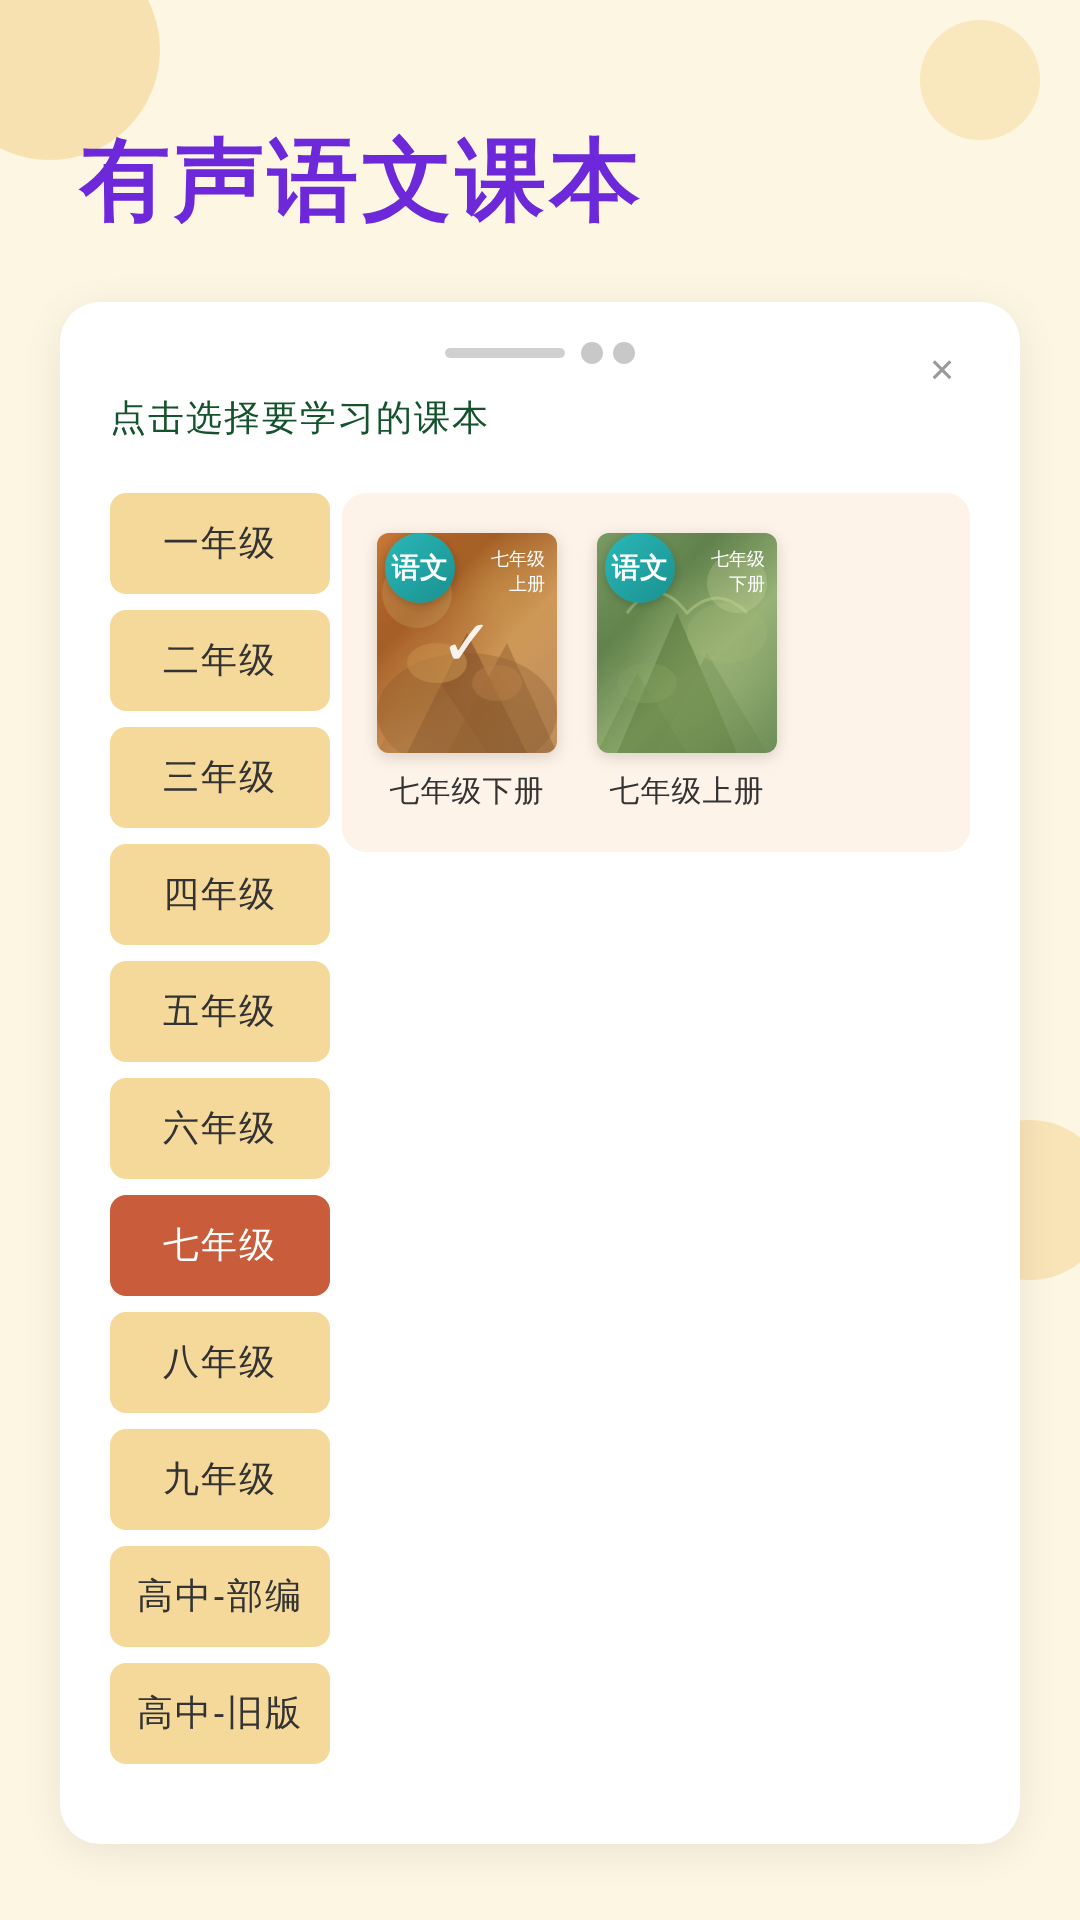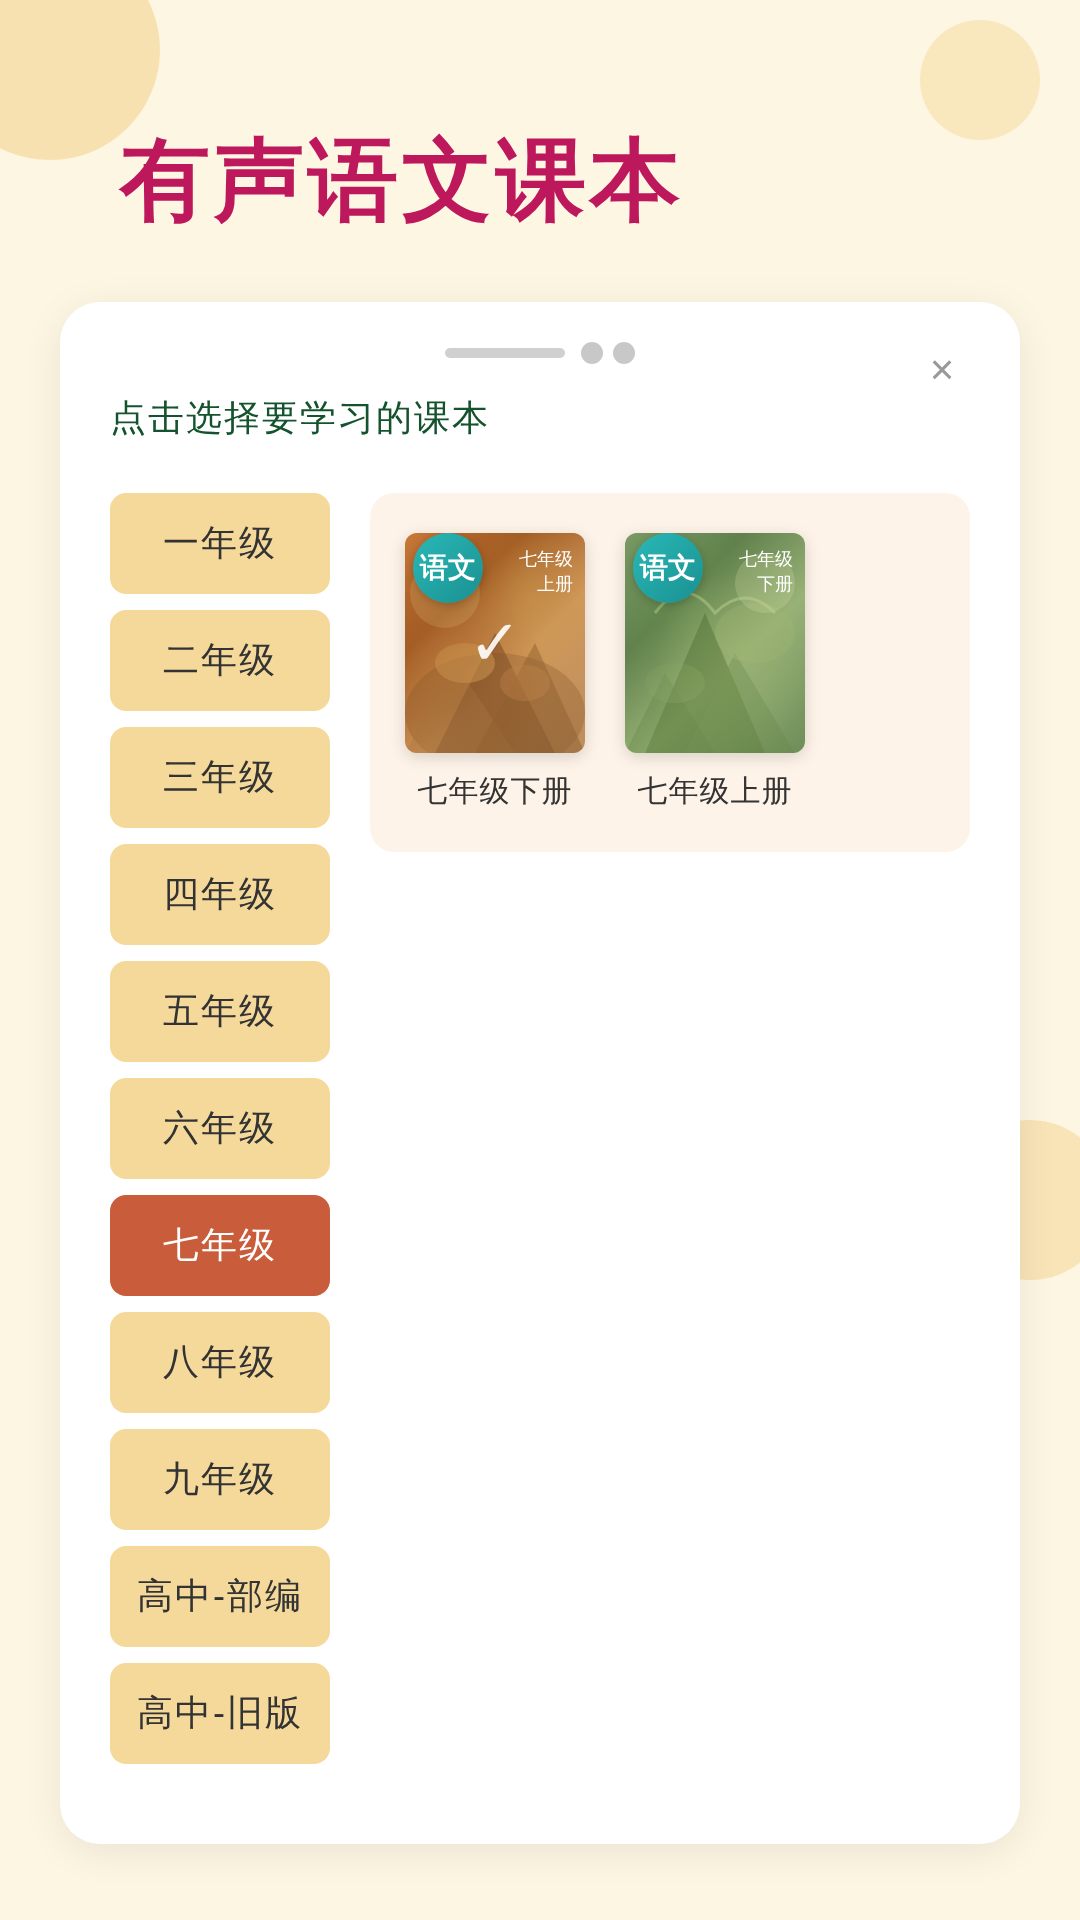--- a/index.html
+++ b/index.html
@@ -42,24 +42,24 @@
       width: 160px;
       height: 160px;
       background-color: #f5d99a;
       border-radius: 50%;
       opacity: 0.6;
     }
 
     
     .page-title {
       position: relative;
-      padding: 120px 80px 60px 120px;
+      padding: 120px 80px 60px 80px;
       font-size: 90px;
       font-weight: 700;
-      color: #be185d;
+      color: #6d28d9;
       letter-spacing: 4px;
       z-index: 1;
     }
 
     
     .modal-card {
       position: relative;
       margin: 0 60px;
       background: #fff;
       border-radius: 40px;
@@ -114,21 +114,21 @@
     .modal-subtitle {
       font-size: 36px;
       color: #14532d;
       margin-bottom: 50px;
       letter-spacing: 2px;
     }
 
     
     .content-area {
       display: flex;
-      gap: 40px;
+      gap: 12px;
       align-items: flex-start;
     }
 
     
     .grade-list {
       display: flex;
       flex-direction: column;
       gap: 16px;
       flex-shrink: 0;
       width: 220px;

